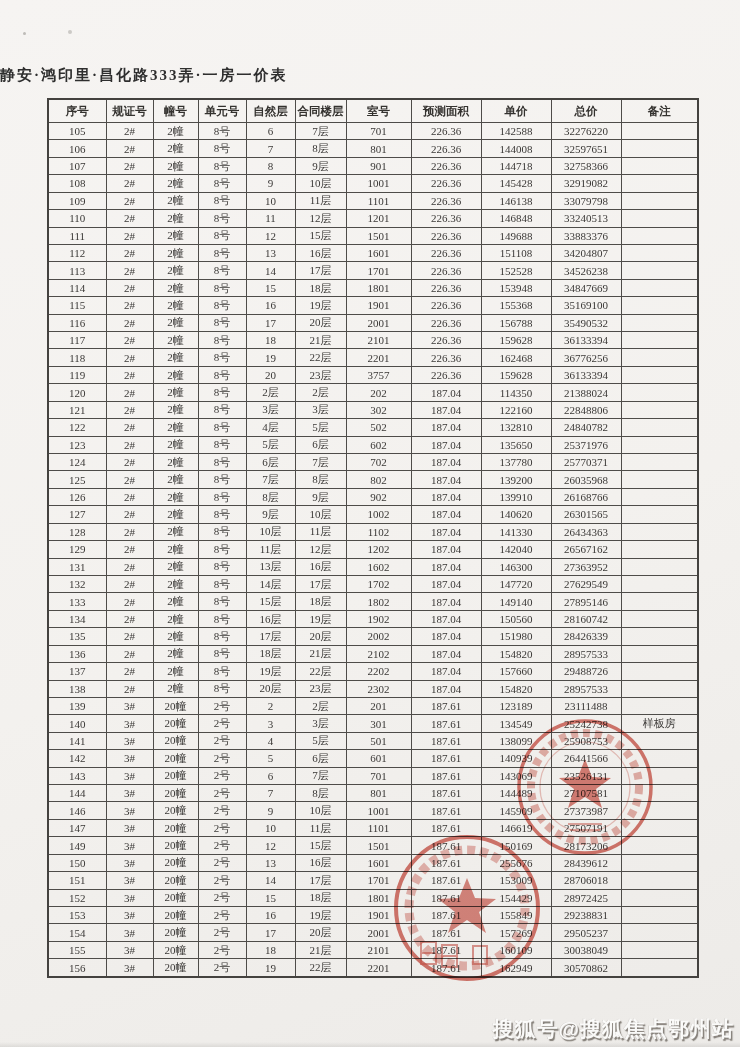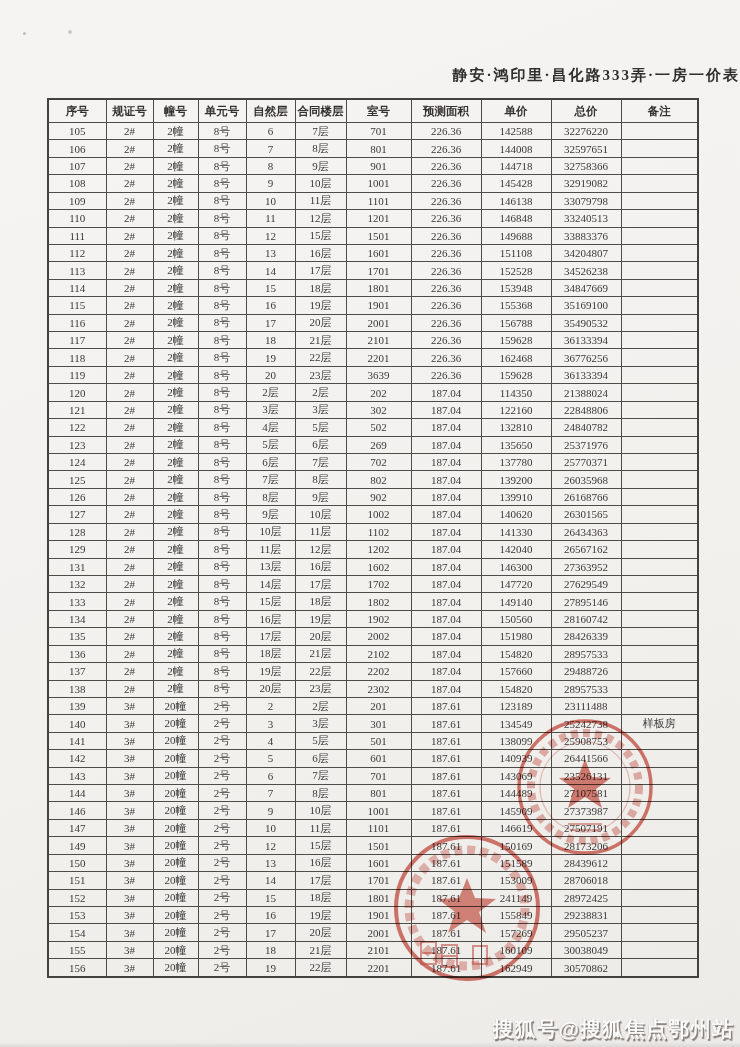--- a/index.html
+++ b/index.html
@@ -6,21 +6,21 @@
   body{
     width:740px;height:1047px;position:relative;overflow:hidden;
     background:linear-gradient(160deg,#f6f4f2 0%,#f3f1ee 55%,#edebe8 100%);
     font-family:"Liberation Serif","DejaVu Serif",serif;
     color:#383838;
   }
   .speck{position:absolute;background:#9a9691;border-radius:50%;}
   #speck1{left:23px;top:32px;width:3px;height:3px;opacity:.6;}
   #speck2{left:68px;top:30px;width:4px;height:4px;opacity:.45;}
   .title{
-    position:absolute;left:0;top:66px;width:740px;text-align:right;
+    position:absolute;left:0;top:66px;width:740px;text-align:left;
     font-size:15px;font-weight:bold;letter-spacing:2px;color:#2e2e2e;margin:0;
   }
   .tablewrap{position:absolute;left:47px;top:98px;width:632px;}
   table{
     border-collapse:collapse;table-layout:fixed;width:650px;height:880px;
     background:transparent;
   }
   th,td{
     border:1px solid #4e4c49;text-align:center;vertical-align:middle;
     padding:0;overflow:hidden;white-space:nowrap;
@@ -271,21 +271,21 @@
           <td>36776256</td>
           <td></td>
         </tr>
         <tr>
           <td>119</td>
           <td>2#</td>
           <td>2幢</td>
           <td>8号</td>
           <td>20</td>
           <td>23层</td>
-          <td>3639</td>
+          <td>3757</td>
           <td>226.36</td>
           <td>159628</td>
           <td>36133394</td>
           <td></td>
         </tr>
         <tr>
           <td>120</td>
           <td>2#</td>
           <td>2幢</td>
           <td>8号</td>
@@ -323,21 +323,21 @@
           <td>24840782</td>
           <td></td>
         </tr>
         <tr>
           <td>123</td>
           <td>2#</td>
           <td>2幢</td>
           <td>8号</td>
           <td>5层</td>
           <td>6层</td>
-          <td>269</td>
+          <td>602</td>
           <td>187.04</td>
           <td>135650</td>
           <td>25371976</td>
           <td></td>
         </tr>
         <tr>
           <td>124</td>
           <td>2#</td>
           <td>2幢</td>
           <td>8号</td>
@@ -637,21 +637,21 @@
         </tr>
         <tr>
           <td>150</td>
           <td>3#</td>
           <td>20幢</td>
           <td>2号</td>
           <td>13</td>
           <td>16层</td>
           <td>1601</td>
           <td>187.61</td>
-          <td>151589</td>
+          <td>255676</td>
           <td>28439612</td>
           <td></td>
         </tr>
         <tr>
           <td>151</td>
           <td>3#</td>
           <td>20幢</td>
           <td>2号</td>
           <td>14</td>
           <td>17层</td>
@@ -663,21 +663,21 @@
         </tr>
         <tr>
           <td>152</td>
           <td>3#</td>
           <td>20幢</td>
           <td>2号</td>
           <td>15</td>
           <td>18层</td>
           <td>1801</td>
           <td>187.61</td>
-          <td>241149</td>
+          <td>154429</td>
           <td>28972425</td>
           <td></td>
         </tr>
         <tr>
           <td>153</td>
           <td>3#</td>
           <td>20幢</td>
           <td>2号</td>
           <td>16</td>
           <td>19层</td>

